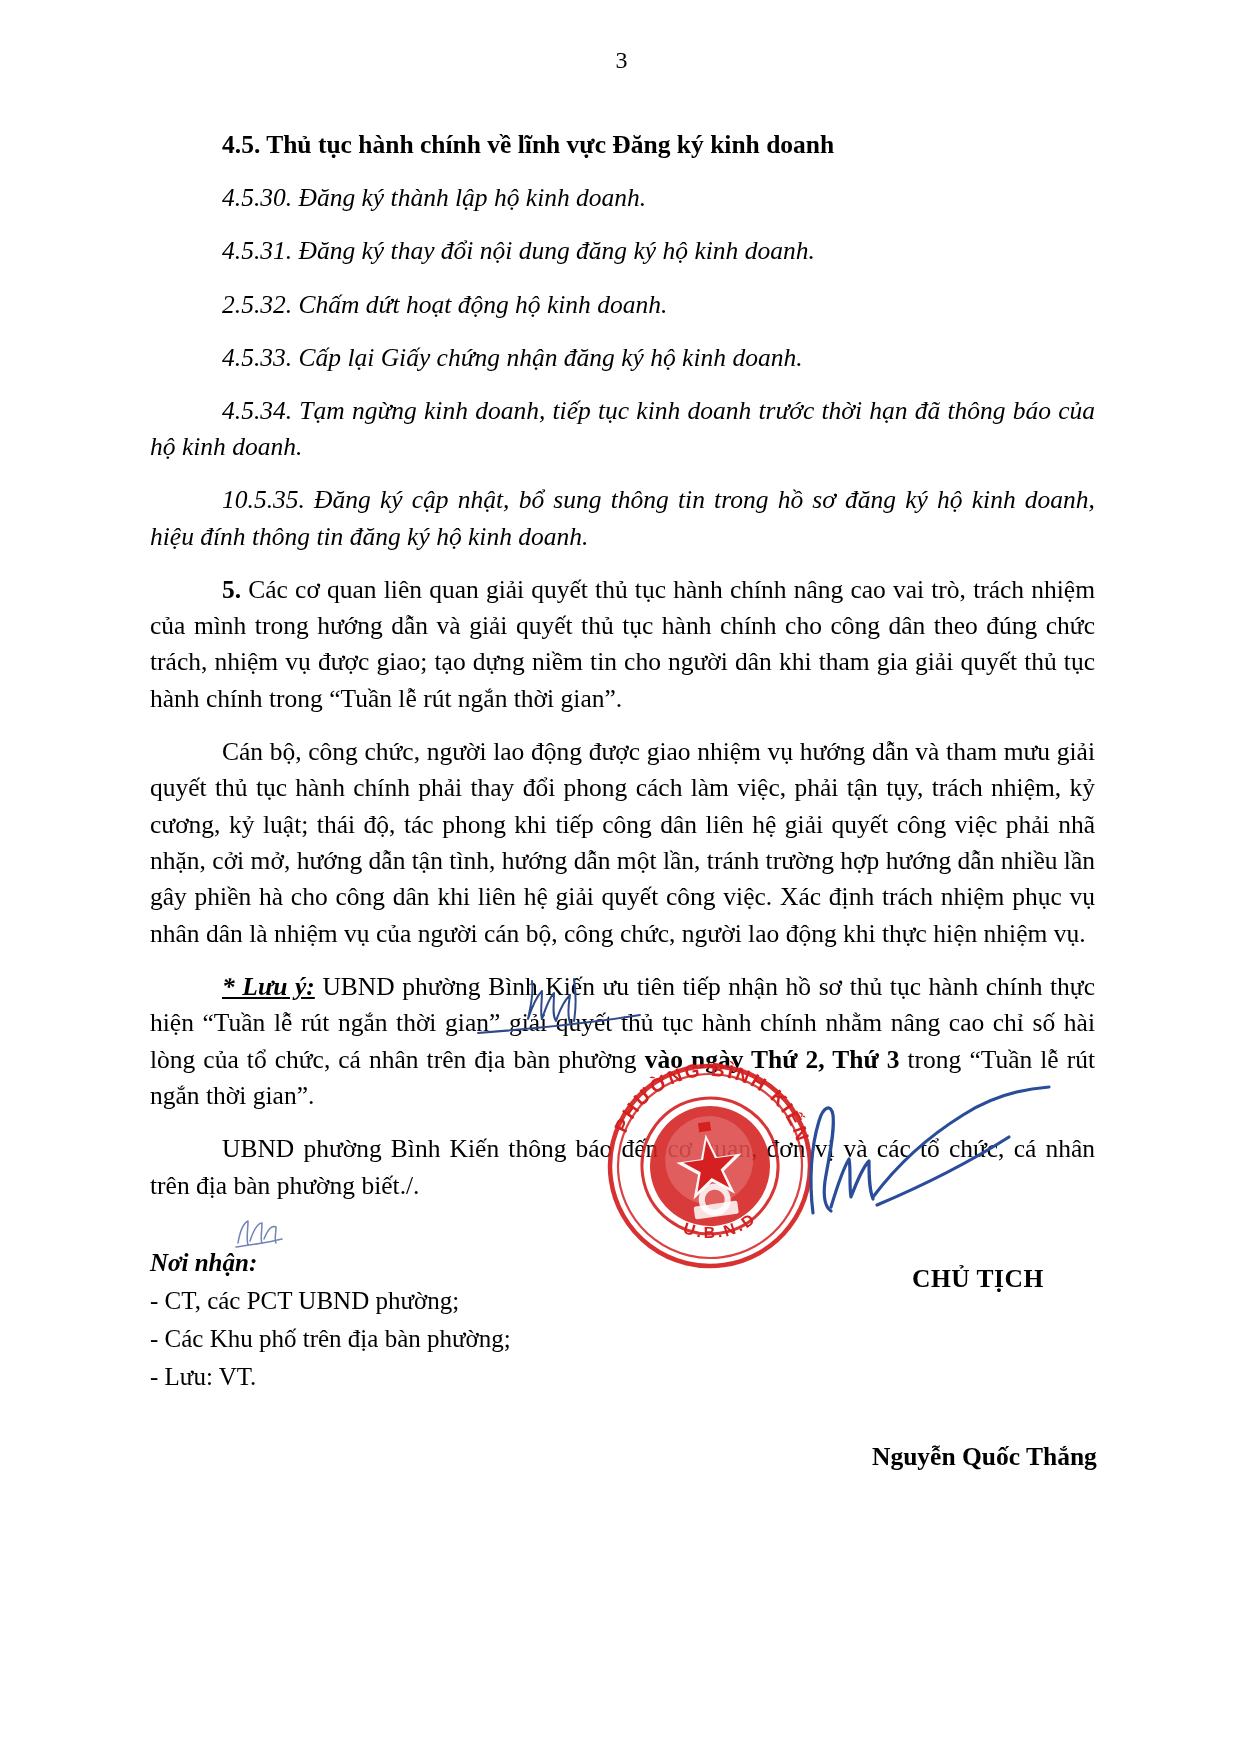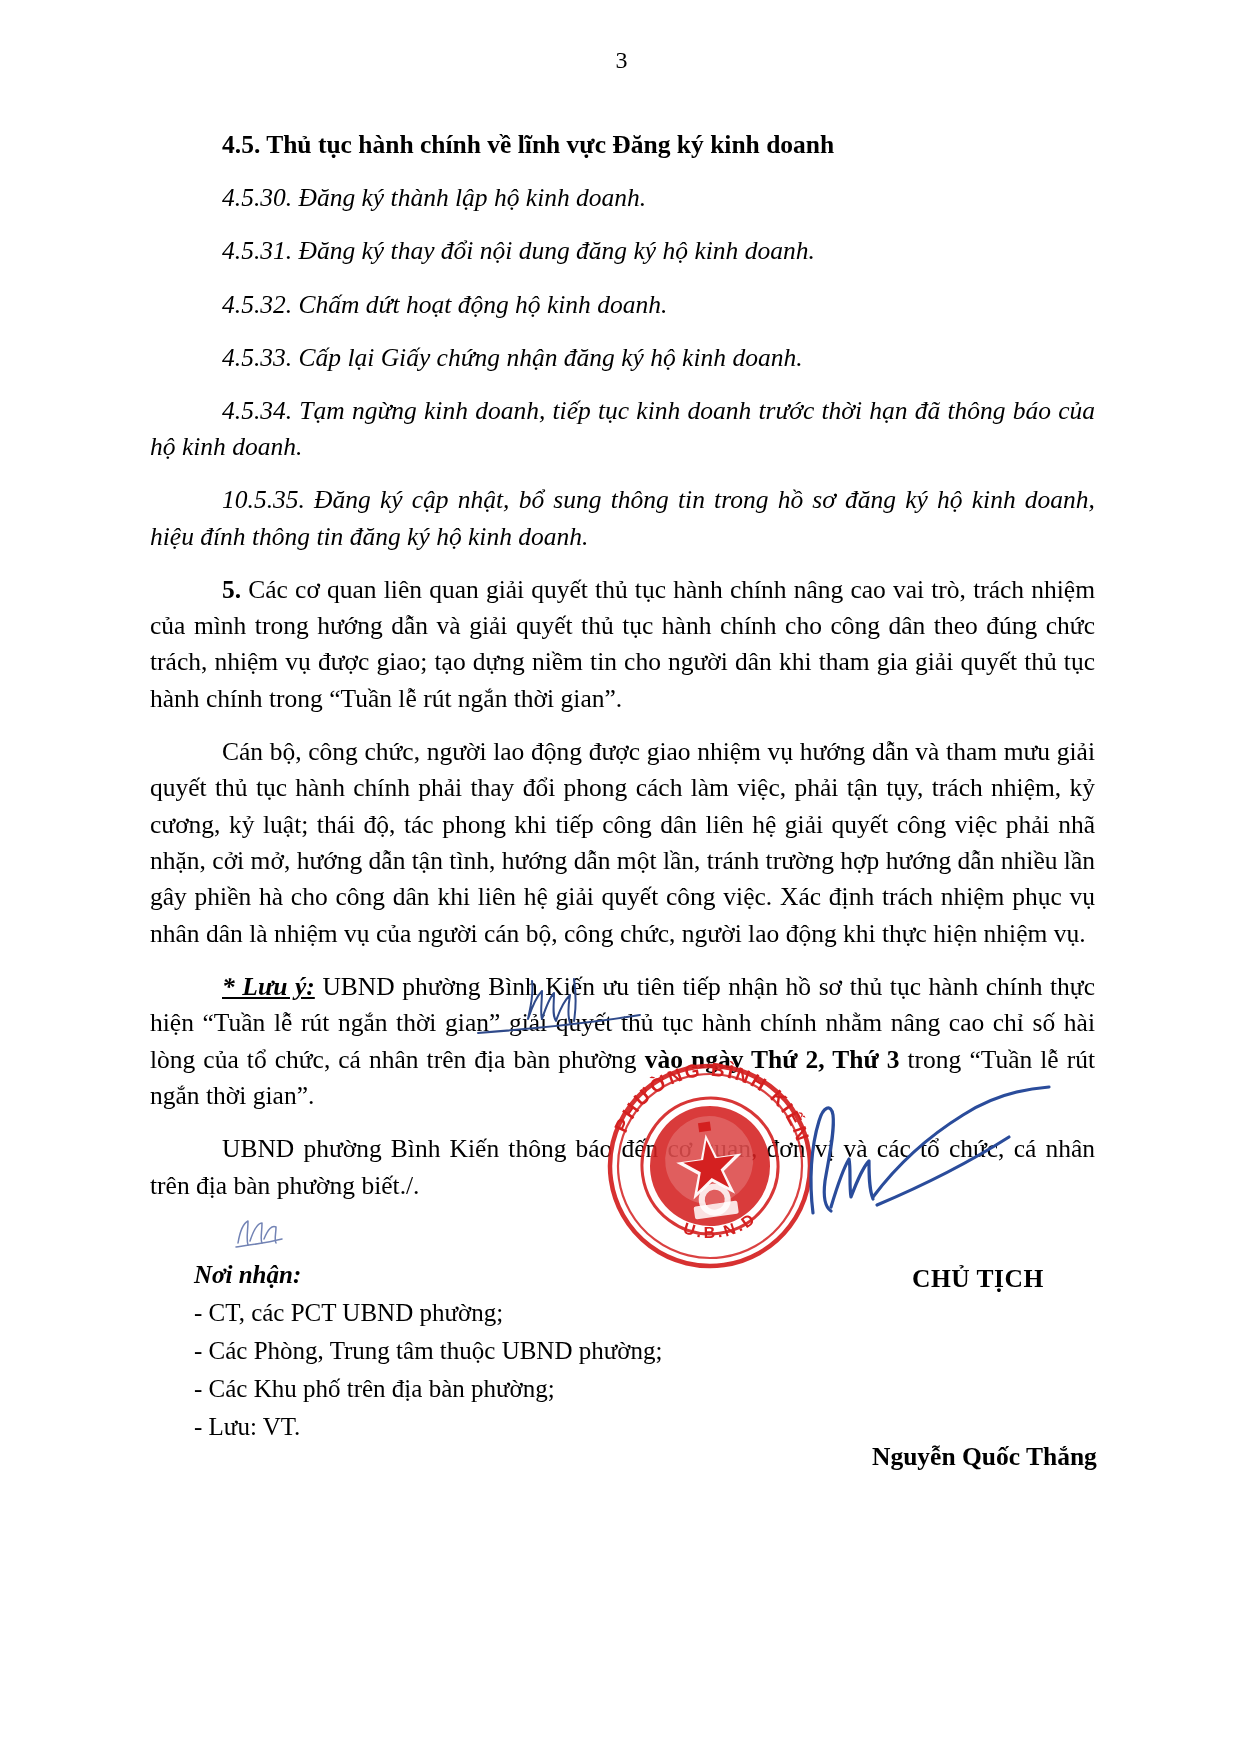--- a/index.html
+++ b/index.html
@@ -61,23 +61,22 @@
 
   
   .closing {
     position: relative;
     margin-top: 10px;
     height: 300px;
   }
   .recipients {
     position: absolute;
     left: 0;
-    top: 46px;
+    top: 34px;
     width: 520px;
-    margin-left: 44px;
   }
   .recipients-title {
     font-weight: bold;
     font-style: italic;
     font-size: 25px;
     line-height: 1.2;
     margin-bottom: 4px;
   }
   .recipients ul {
     list-style: none;
@@ -153,40 +152,39 @@
 <div class="page">
 
   <div class="page-number">3</div>
 
   <div class="content">
 
     <div class="heading-45">4.5. Thủ tục hành chính về lĩnh vực Đăng ký kinh doanh</div>
 
     <p class="item">4.5.30. Đăng ký thành lập hộ kinh doanh.</p>
     <p class="item">4.5.31. Đăng ký thay đổi nội dung đăng ký hộ kinh doanh.</p>
-    <p class="item">4.5.32. Chấm dứt hoạt động hộ kinh doanh.</p>
+    <p class="item">2.5.32. Chấm dứt hoạt động hộ kinh doanh.</p>
     <p class="item">4.5.33. Cấp lại Giấy chứng nhận đăng ký hộ kinh doanh.</p>
     <p class="item wrap">4.5.34. Tạm ngừng kinh doanh, tiếp tục kinh doanh trước thời hạn đã thông báo của hộ kinh doanh.</p>
     <p class="item wrap">10.5.35. Đăng ký cập nhật, bổ sung thông tin trong hồ sơ đăng ký hộ kinh doanh, hiệu đính thông tin đăng ký hộ kinh doanh.</p>
 
     <p class="body-par"><span class="b">5.</span><span> Các cơ quan liên quan giải quyết thủ tục hành chính nâng cao vai trò, trách nhiệm của mình trong hướng dẫn và giải quyết thủ tục hành chính cho công dân theo đúng chức trách, nhiệm vụ được giao; tạo dựng niềm tin cho người dân khi tham gia giải quyết thủ tục hành chính trong “Tuần lễ rút ngắn thời gian”.</span></p>
 
     <p class="body-par">Cán bộ, công chức, người lao động được giao nhiệm vụ hướng dẫn và tham mưu giải quyết thủ tục hành chính phải thay đổi phong cách làm việc, phải tận tụy, trách nhiệm, kỷ cương, kỷ luật; thái độ, tác phong khi tiếp công dân liên hệ giải quyết công việc phải nhã nhặn, cởi mở, hướng dẫn tận tình, hướng dẫn một lần, tránh trường hợp hướng dẫn nhiều lần gây phiền hà cho công dân khi liên hệ giải quyết công việc. Xác định trách nhiệm phục vụ nhân dân là nhiệm vụ của người cán bộ, công chức, người lao động khi thực hiện nhiệm vụ.</p>
 
     <p class="body-par"><span class="bi">* Lưu ý:</span><span> UBND phường Bình Kiến ưu tiên tiếp nhận hồ sơ thủ tục hành chính thực hiện “Tuần lễ rút ngắn thời gian” giải quyết thủ tục hành chính nhằm nâng cao chỉ số hài lòng của tổ chức, cá nhân trên địa bàn phường </span><span class="b">vào ngày Thứ 2, Thứ 3</span><span> trong “Tuần lễ rút ngắn thời gian”.</span></p>
 
     <p class="body-par">UBND phường Bình Kiến thông báo đến cơ quan, đơn vị và các tổ chức, cá nhân trên địa bàn phường biết./.</p>
 
     <div class="closing">
 
       <div class="recipients">
         <div class="recipients-title">Nơi nhận:</div>
         <ul>
           <li>- CT, các PCT UBND phường;</li>
-          <li>- Các Phòng, Trung tâm thuộc UBND phường;</li>
           <li>- Các Khu phố trên địa bàn phường;</li>
           <li>- Lưu: VT.</li>
         </ul>
       </div>
 
       <div class="sign-block">
         <div class="sign-title">CHỦ TỊCH</div>
         <div class="sign-name">Nguyễn Quốc Thắng</div>
       </div>
 

